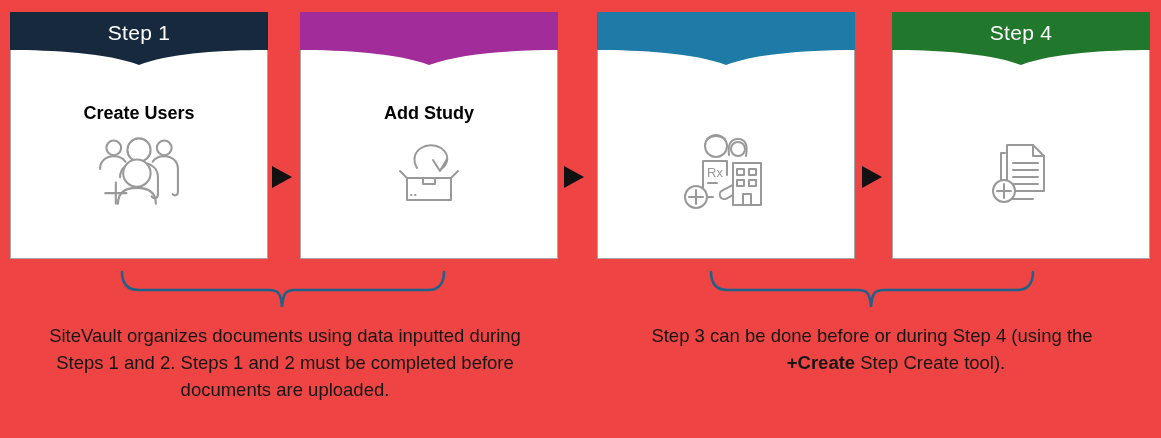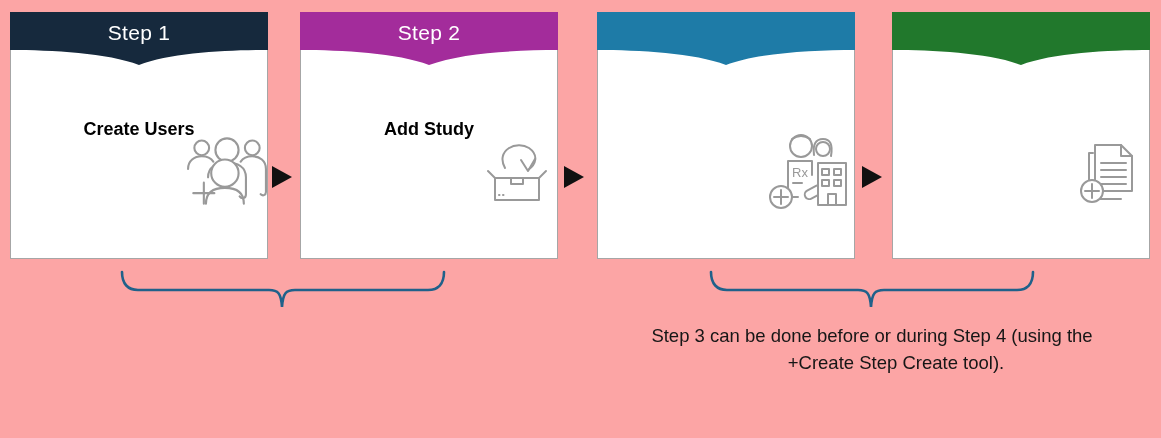--- a/index.html
+++ b/index.html
@@ -1,52 +1,52 @@
 <!DOCTYPE html>
 <html><head>
 <meta charset="utf-8">
 <style>
   html,body{margin:0;padding:0;background:#ffffff;}
   #canvas{
-    position:relative;width:1161px;height:438px;background:#fca5a5;
+    position:relative;width:1161px;height:438px;background:#ef4444;
     font-family:"Liberation Sans",sans-serif;overflow:hidden;
   }
   .step-box{
     position:absolute;top:12px;width:258px;height:247px;
     background:#fff;border:1px solid #a6a6a6;box-sizing:border-box;
   }
   .box1{left:10px}.box2{left:300px}.box3{left:597px}.box4{left:892px}
   .header-banner{position:absolute;left:-1px;top:-1px;width:258px;height:53px;}
   .step-label{
     position:absolute;left:0;top:0;width:100%;height:38px;line-height:39px;
     text-align:center;color:#ffffff;font-size:21px;letter-spacing:.3px;
   }
   .step-title{
-    position:absolute;left:0;top:106px;width:100%;text-align:center;
+    position:absolute;left:0;top:90px;width:100%;text-align:center;
     font-weight:bold;font-size:18px;color:#000;
   }
   .icon-wrap{position:absolute;left:0;top:118px;width:100%;height:84px;
-    display:flex;align-items:flex-start;justify-content:flex-end;}
+    display:flex;align-items:flex-start;justify-content:center;}
   .icon path,.icon circle,.icon rect,.icon ellipse,.icon line,.icon polyline{
     stroke:#999999;fill:none;stroke-width:2;stroke-linecap:round;stroke-linejoin:round;
   }
   .icon .fillwhite{fill:#ffffff;}
   .icon text{fill:#999999;stroke:none;font-family:"Liberation Sans",sans-serif;}
   .flow-arrow{position:absolute;top:166px;width:20px;height:22px;}
   .arr1{left:272px}.arr2{left:564px}.arr3{left:862px}
   .brace{position:absolute;top:268px;width:330px;height:44px;}
   .brace path{fill:none;stroke-width:2.6;stroke-linecap:round;}
   .br1{left:118px}.br2{left:707px}
   .note{
     position:absolute;top:322px;text-align:center;font-size:18.5px;
     line-height:27px;color:#161616;
   }
   .note-left{left:45px;width:480px;}
   .note-right{left:637px;width:470px;}
-  .bold{font-weight:normal;margin-left:48px;}
+  .bold{font-weight:bold;margin-left:48px;}
 </style>
 </head>
 <body>
 
 <div id="canvas">
 
   <div class="step-box box1">
     <svg class="header-banner" viewBox="0 0 258 53" preserveAspectRatio="none">
       <path d="M0 0 H258 V38 C216 38 160 41 129 53 C98 41 42 38 0 38 Z" fill="#16293d"></path>
     </svg>
@@ -65,21 +65,20 @@
         <line x1="6" y1="57" x2="26" y2="57"></line>
         <line x1="16" y1="47" x2="16" y2="67"></line>
       </svg>
     </div>
   </div>
 
   <div class="step-box box2">
     <svg class="header-banner" viewBox="0 0 258 53" preserveAspectRatio="none">
       <path d="M0 0 H258 V38 C216 38 160 41 129 53 C98 41 42 38 0 38 Z" fill="#a32c9b"></path>
     </svg>
-    <div class="step-label">Step 2</div>
     <div class="step-title">Add Study</div>
     <div class="icon-wrap">
       <svg class="icon" width="80" height="78" viewBox="0 0 80 72">
         <path d="M28 34 C18 16 40 6 52 14 C62 21 59 31 51 36"></path>
         <path d="M44 26 L51 37 L58 25"></path>
         <path d="M18 44 L11 37"></path>
         <path d="M62 44 L69 37"></path>
         <path d="M18 44 H62 V66 H18 Z"></path>
         <path d="M34 44 V50 H46 V44"></path>
         <line x1="22" y1="61" x2="22.5" y2="61"></line>
@@ -112,20 +111,21 @@
         <line x1="6" y1="66" x2="20" y2="66"></line>
         <line x1="13" y1="59" x2="13" y2="73"></line>
       </svg>
     </div>
   </div>
 
   <div class="step-box box4">
     <svg class="header-banner" viewBox="0 0 258 53" preserveAspectRatio="none">
       <path d="M0 0 H258 V38 C216 38 160 41 129 53 C98 41 42 38 0 38 Z" fill="#21782c"></path>
     </svg>
+    <div class="step-label">Step 4</div>
     <div class="icon-wrap">
       <svg class="icon" width="80" height="78" viewBox="0 0 80 74">
         <path d="M20 20 H24 M20 20 V66 H52"></path>
         <path class="fillwhite" d="M26 12 H52 L63 23 V58 H26 Z"></path>
         <path d="M52 12 V23 H63"></path>
         <line x1="32" y1="30" x2="57" y2="30"></line>
         <line x1="32" y1="37" x2="57" y2="37"></line>
         <line x1="32" y1="44" x2="57" y2="44"></line>
         <line x1="32" y1="51" x2="57" y2="51"></line>
         <circle class="fillwhite" cx="23" cy="58" r="11"></circle>
@@ -145,16 +145,17 @@
     <polygon points="0,0 20,11 0,22" fill="#111111"></polygon>
   </svg>
 
   <svg class="brace br1" viewBox="0 0 330 44">
     <path d="M4 4 C4 16 10 22 20 22 L151 22 C160 22 163 25 164 39 C165 25 168 22 177 22 L310 22 C320 22 326 16 326 4" stroke="#20618a"></path>
   </svg>
   <svg class="brace br2" viewBox="0 0 330 44">
     <path d="M4 4 C4 16 10 22 20 22 L151 22 C160 22 163 25 164 39 C165 25 168 22 177 22 L310 22 C320 22 326 16 326 4" stroke="#20618a"></path>
   </svg>
 
+  <div class="note note-left">SiteVault organizes documents using data inputted during Steps 1 and 2. Steps 1 and 2 must be completed before documents are uploaded.</div>
 
   <div class="note note-right"><span>Step 3 can be done before or during Step 4 (using the </span><span class="bold">+Create</span><span> Step Create tool).</span></div>
 
 </div>
 
 </body></html>

